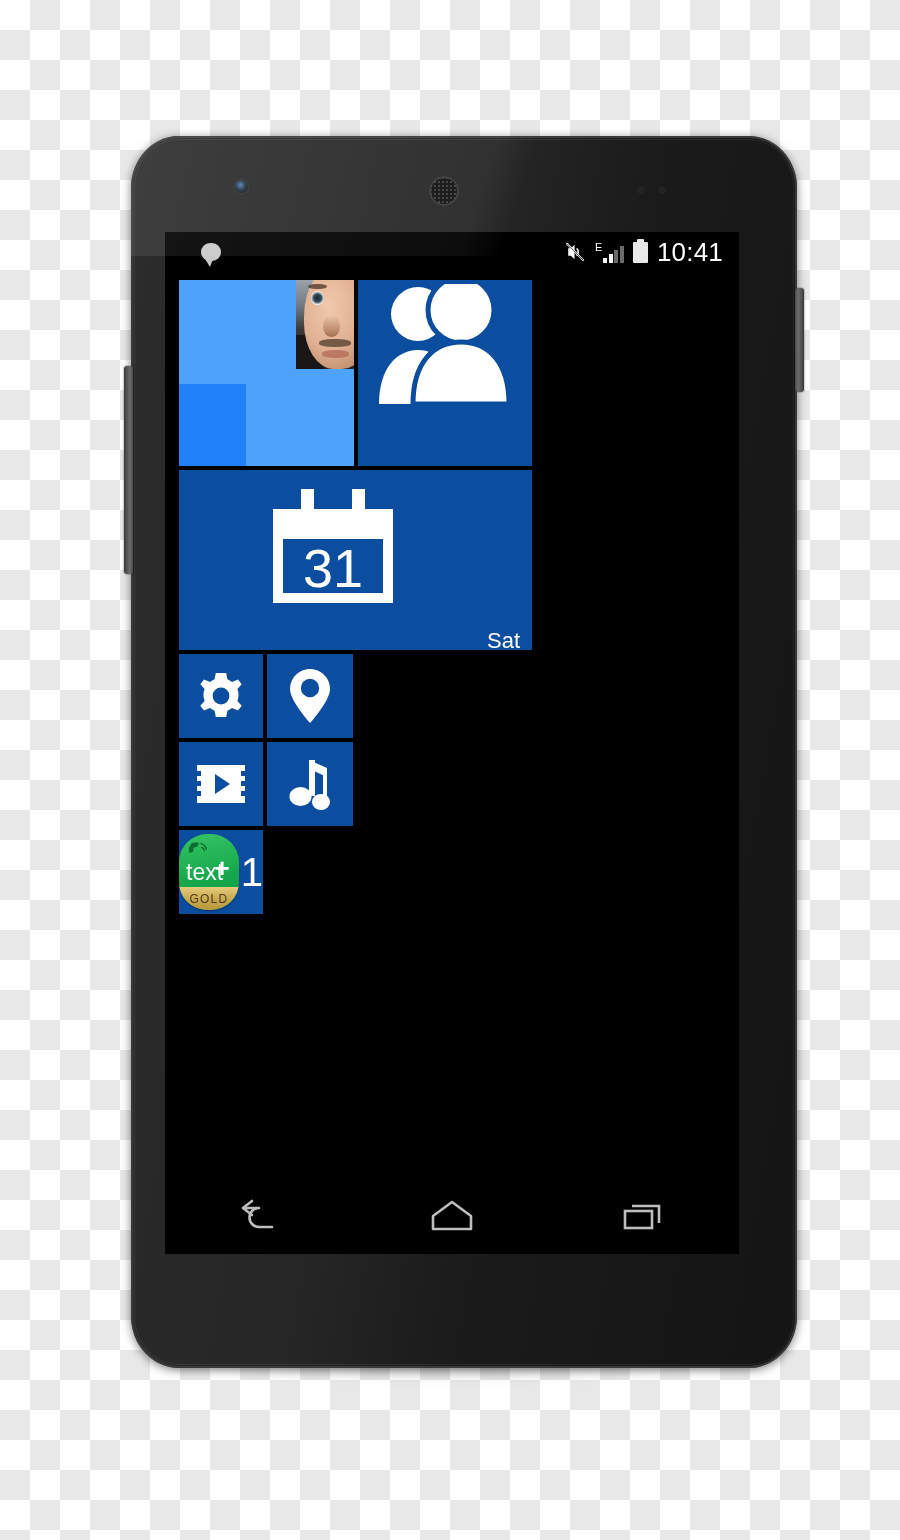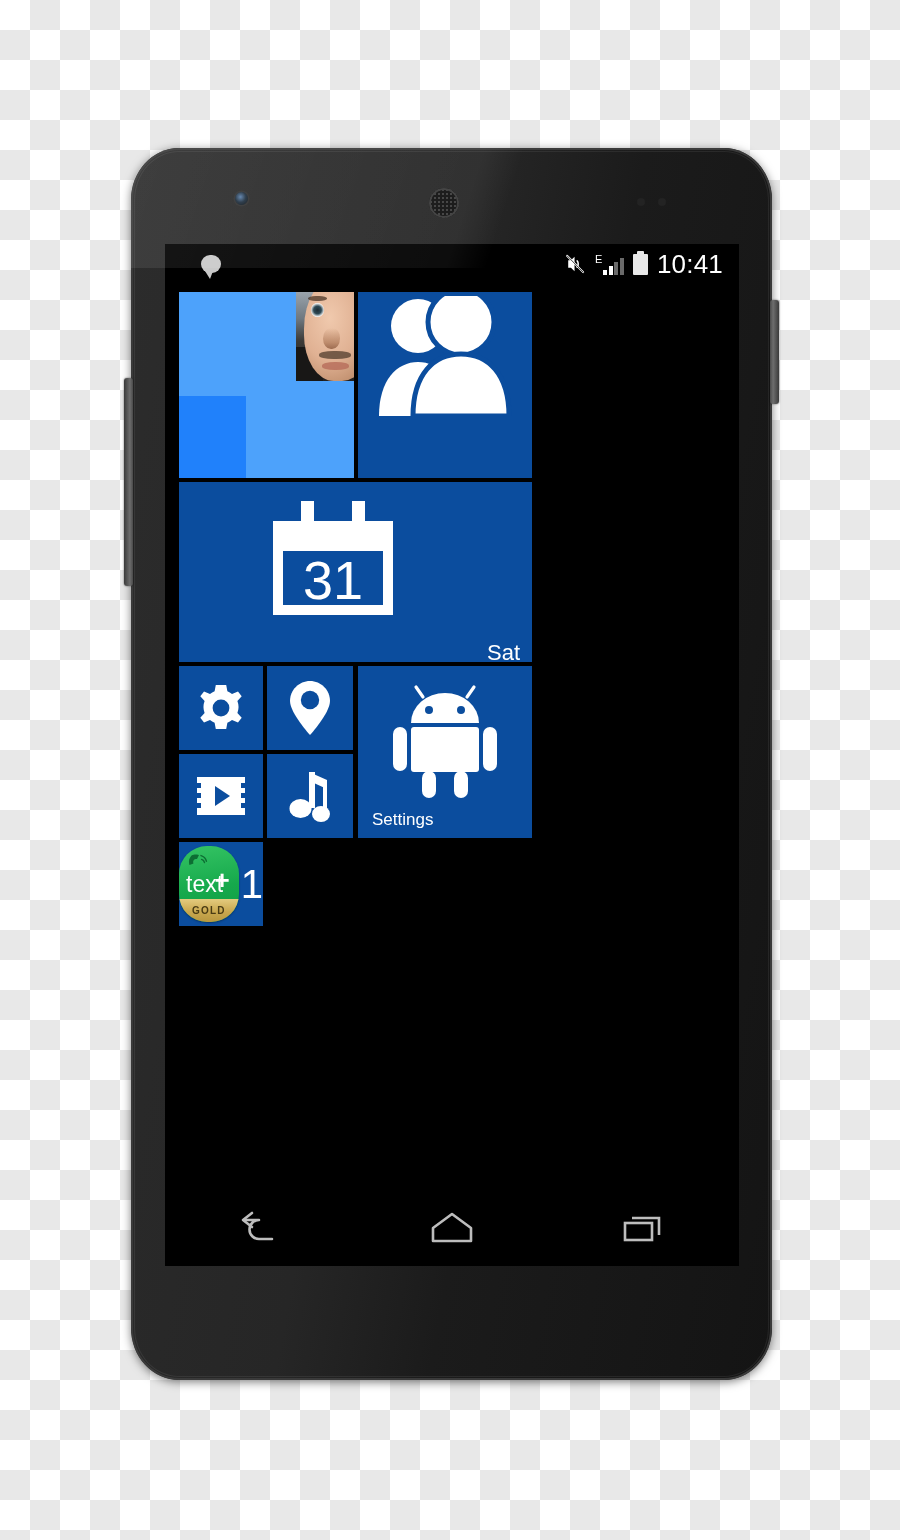--- a/index.html
+++ b/index.html
@@ -31,29 +31,30 @@
     height: 60px;
     border-radius: 50%;
     background: radial-gradient(ellipse at center, rgba(0,0,0,0.30) 0%, rgba(0,0,0,0.12) 45%, rgba(0,0,0,0) 72%);
     filter: blur(6px);
   }
 
   
   .phone-body {
     position: absolute;
     left: 131px;
-    top: 148px;
+    top: 136px;
     width: 641px;
     height: 1232px;
     border-radius: 48px / 52px;
     background:
       linear-gradient(100deg, #2c2c2c 0%, #262626 42%, #1b1b1b 60%, #141414 100%);
     box-shadow:
       inset 0 0 0 2px #3a3a3a,
       0 2px 10px rgba(0,0,0,0.5);
+    padding-left: 25px;
   }
   .phone-body::after {
     
     content: "";
     position: absolute;
     left: 0; top: 0; right: 0; height: 120px;
     border-radius: 48px 48px 0 0;
     background: linear-gradient(108deg, rgba(255,255,255,0.085) 0%, rgba(255,255,255,0.05) 52%, rgba(255,255,255,0.0) 58%);
     pointer-events: none;
   }
@@ -376,23 +377,23 @@
   .tp-gold {
     position: absolute;
     left: 0; right: 0; bottom: 0;
     height: 23px;
     background: linear-gradient(180deg, #e4cb7e 0%, #c9a84f 55%, #b8973f 100%);
     display: flex;
     align-items: center;
     justify-content: center;
   }
   .tp-gold span {
-    font-size: 10px;
+    font-size: 12px;
     letter-spacing: 1.2px;
-    font-weight: bold;
+    font-weight: normal;
     color: #4a3c14;
     font-family: "Liberation Sans", sans-serif;
   }
   .tp-text {
     position: absolute;
     left: 7px;
     bottom: 26px;
     color: #ffffff;
     font-size: 23px;
     line-height: 23px;
@@ -569,37 +570,20 @@
             <svg width="46" height="52" viewBox="0 0 46 52">
               <path fill="#ffffff" d="M22 2 L40 10 L40 19 L28 13.5 L28 38 L22 38 Z"></path>
               <rect x="22" y="2" width="6" height="36" fill="#ffffff"></rect>
               <ellipse cx="13.5" cy="38.5" rx="11" ry="9.5" fill="#ffffff"></ellipse>
               <ellipse cx="34" cy="44" rx="9" ry="8" fill="#ffffff"></ellipse>
               <rect x="36" y="10" width="4" height="34" fill="#ffffff"></rect>
             </svg>
           </div>
         </div>
 
-        <div class="tile" style="left:193px; top:382px; width:174px; height:172px;">
-          <div class="tile-icon" style="align-items:center; padding-bottom:22px;">
-            <svg width="108" height="116" viewBox="0 0 108 116">
-              <path d="M32 14 L25 4" stroke="#ffffff" stroke-width="3.2" stroke-linecap="round"></path>
-              <path d="M76 14 L83 4" stroke="#ffffff" stroke-width="3.2" stroke-linecap="round"></path>
-              <path d="M20 40 A34 30 0 0 1 88 40 Z" fill="#ffffff"></path>
-              <circle cx="38" cy="27" r="4" fill="#0b4d9e"></circle>
-              <circle cx="70" cy="27" r="4" fill="#0b4d9e"></circle>
-              <rect x="20" y="44" width="68" height="45" rx="3" fill="#ffffff"></rect>
-              <rect x="2" y="44" width="14" height="44" rx="7" fill="#ffffff"></rect>
-              <rect x="92" y="44" width="14" height="44" rx="7" fill="#ffffff"></rect>
-              <rect x="31" y="88" width="14" height="27" rx="7" fill="#ffffff"></rect>
-              <rect x="63" y="88" width="14" height="27" rx="7" fill="#ffffff"></rect>
-            </svg>
-          </div>
-          <div class="tile-label">Settings</div>
-        </div>
 
         <div class="tile" style="left:14px; top:558px; width:84px; height:84px;">
           <div class="tp-inner">
             <div class="tp-icon">
               <svg class="tp-phone" viewBox="0 0 28 24">
                 <path d="M4.5 3.5 C8 1.5 12 3 12 3 L10 7 C10 7 8 6.5 6.8 8 C5.6 9.6 6.5 11.6 6.5 11.6 L2.5 13 C2.5 13 1 9 3 5.8" fill="#0d6e33"></path>
                 <path d="M14 3.6 a7.6 7.6 0 0 1 5.4 5.6" stroke="#0d6e33" stroke-width="1.5" fill="none" stroke-linecap="round"></path>
                 <path d="M14.6 7.4 a4.2 4.2 0 0 1 2.9 3.1" stroke="#0d6e33" stroke-width="1.4" fill="none" stroke-linecap="round"></path>
               </svg>
               <span class="tp-text">text</span>

